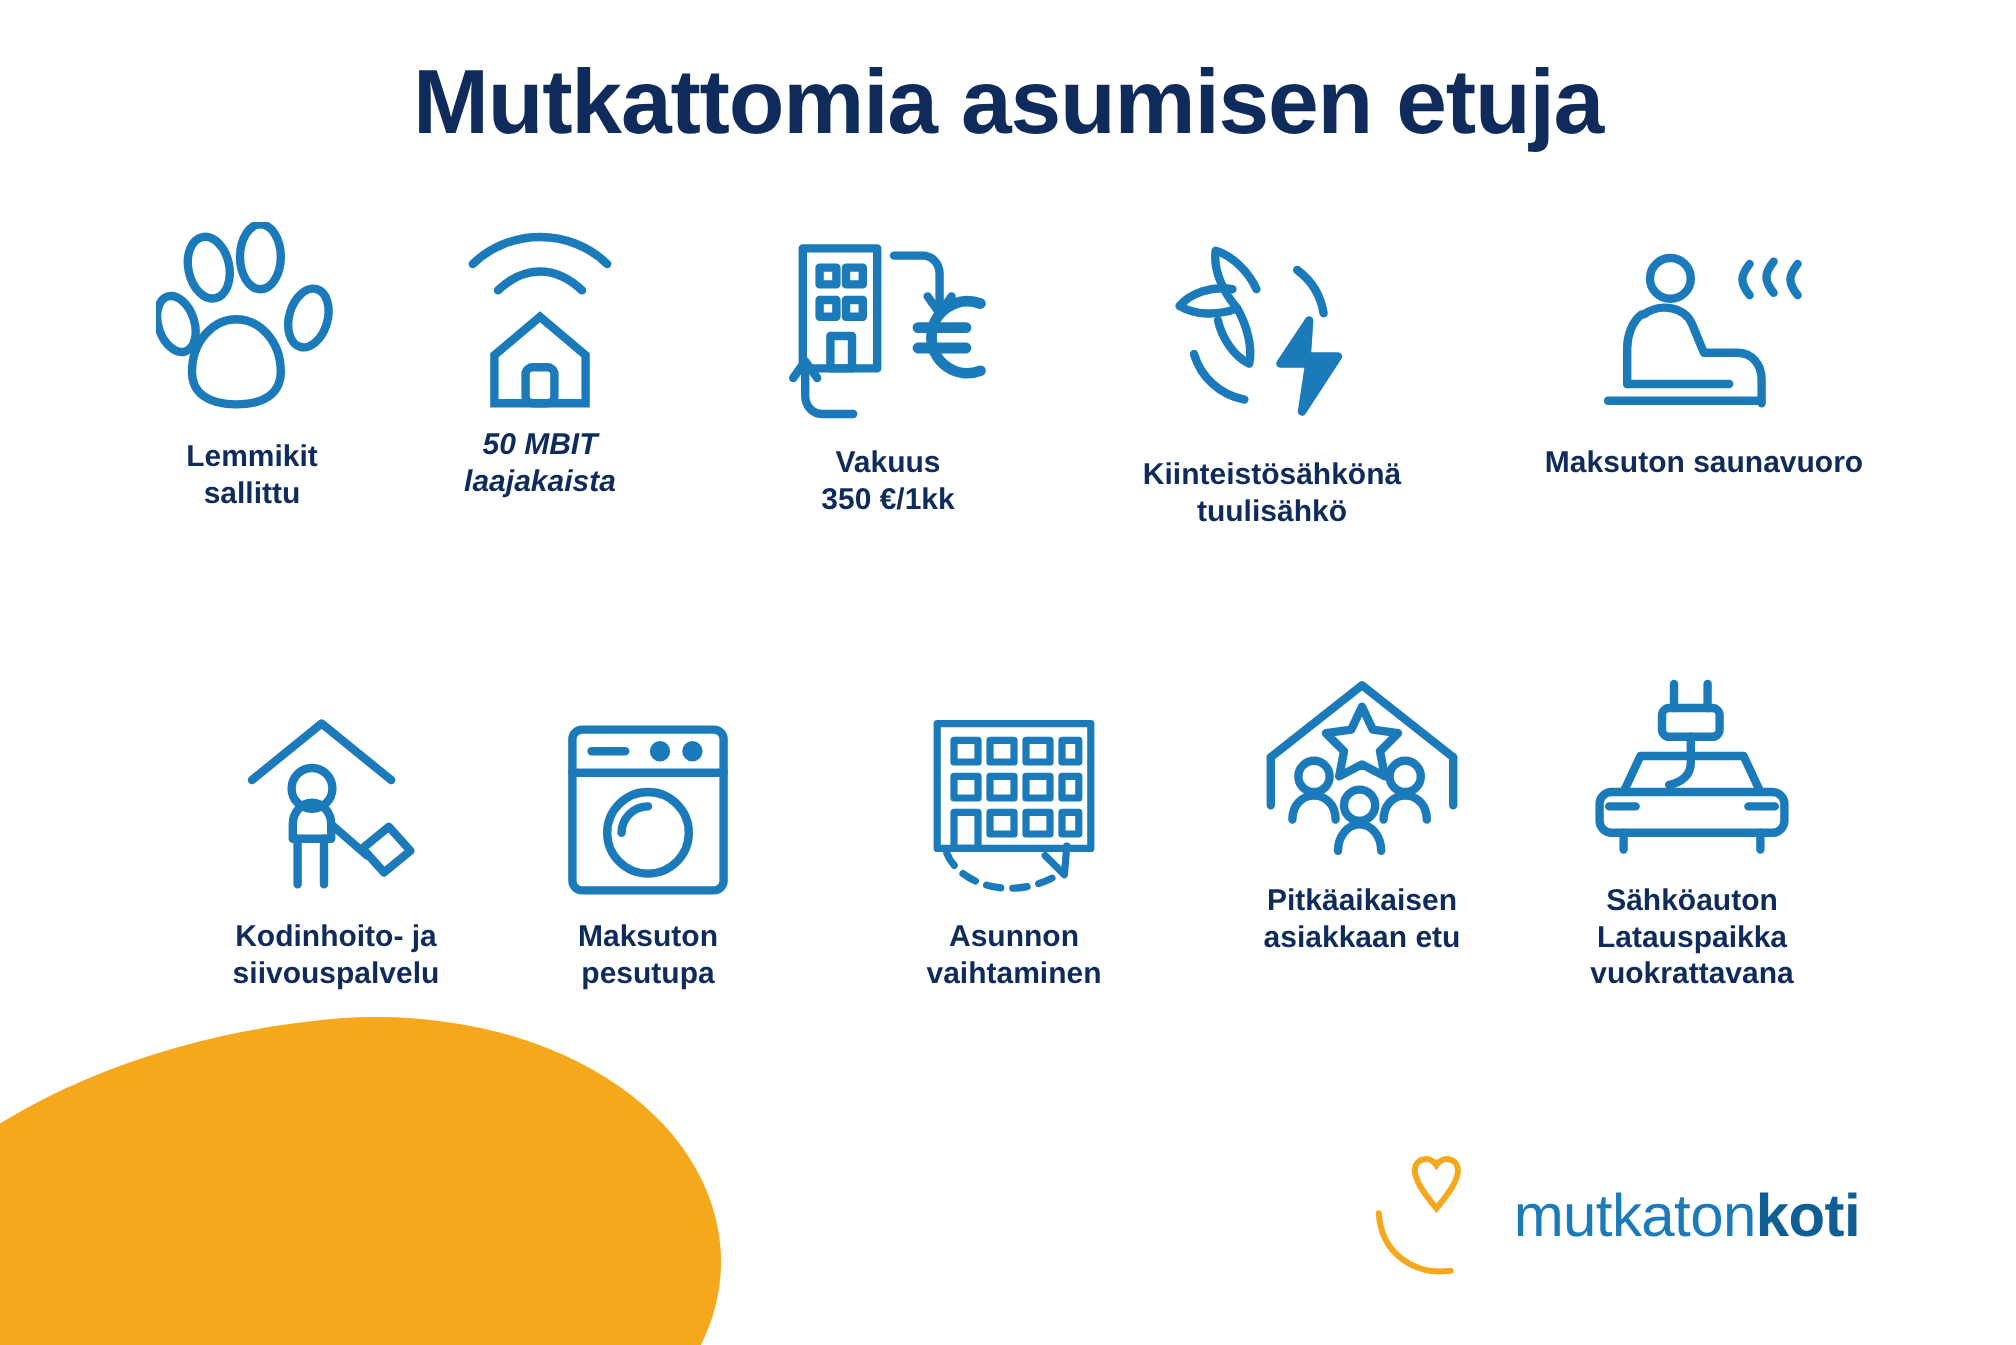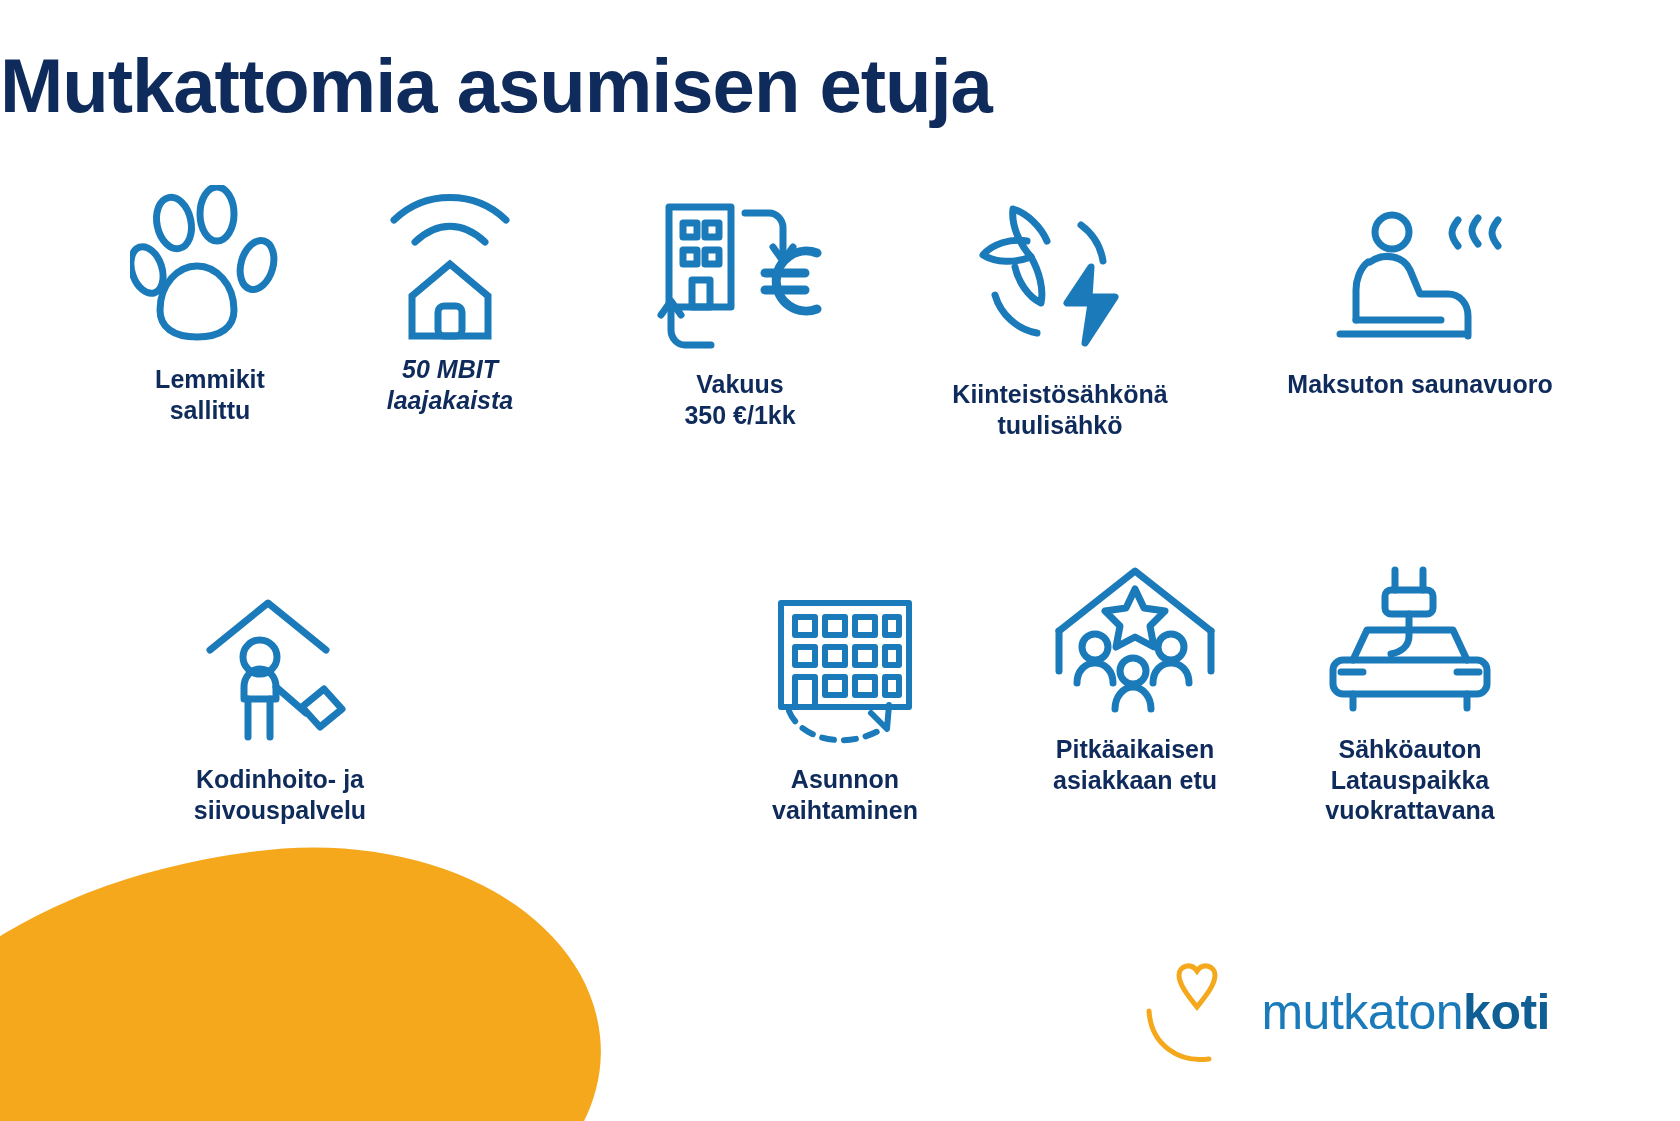--- a/index.html
+++ b/index.html
@@ -32,20 +32,21 @@
     border-radius: 58% 42% 30% 70% / 62% 55% 45% 38%;
     transform: rotate(-6deg);
     z-index: 0;
   }
 
   .title {
     position: absolute;
     top: 42px;
     left: 0;
     width: 1680px;
+    text-align: center;
     font-size: 76px;
     font-weight: bold;
     color: #0f2b5b;
     letter-spacing: -1px;
     z-index: 3;
   }
 
   .item {
     position: absolute;
     z-index: 2;
@@ -180,20 +181,35 @@
         <path d="M46 92c0-10 7-18 16-18s16 8 16 18v12H46z"></path>
         <path d="M50 104v38M72 104v38"></path>
         <path d="M78 92l30 26"></path>
         <path d="M104 112l22-18 18 20-22 18z"></path>
       </svg>
     </span>
     <span class="label">Kodinhoito- ja
 siivouspalvelu</span>
   </div>
 
+  <div class="item" style="left:410px; top:600px; width:260px;">
+    <span class="icon">
+      <svg width="150" height="150" viewBox="0 0 150 150" fill="none" stroke="#1b7bba" stroke-width="7" stroke-linecap="round" stroke-linejoin="round">
+        <rect x="12" y="8" width="126" height="134" rx="8"></rect>
+        <path d="M12 44h126"></path>
+        <path d="M28 26h28"></path>
+        <circle cx="85" cy="26" r="5" fill="#1b7bba"></circle>
+        <circle cx="112" cy="26" r="5" fill="#1b7bba"></circle>
+        <circle cx="75" cy="94" r="34"></circle>
+        <path d="M75 72a22 22 0 0 0-22 22"></path>
+      </svg>
+    </span>
+    <span class="label">Maksuton
+pesutupa</span>
+  </div>
 
   <div class="item" style="left:1000px; top:565px; width:270px;">
     <span class="icon">
       <svg width="180" height="155" viewBox="0 0 180 155" fill="none" stroke="#1b7bba" stroke-width="7" stroke-linecap="round" stroke-linejoin="round">
         <path d="M14 66L90 6l76 60"></path>
         <path d="M14 66v40M166 66v40"></path>
         <path d="M90 24l9 19 21 3-15 15 4 21-19-10-19 10 4-21-15-15 21-3z"></path>
         <circle cx="50" cy="82" r="13"></circle>
         <path d="M32 118c0-12 8-20 18-20s18 8 18 20"></path>
         <circle cx="126" cy="82" r="13"></circle>

